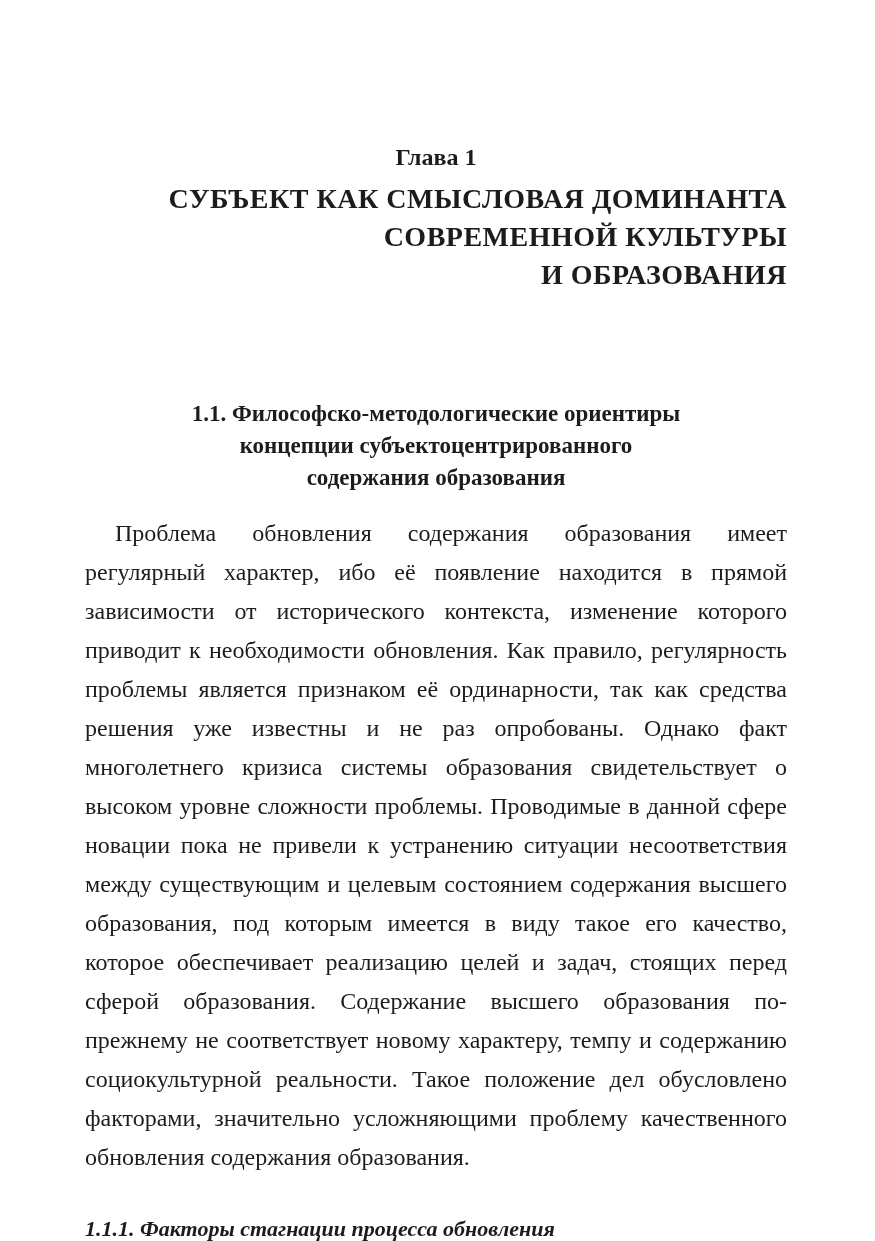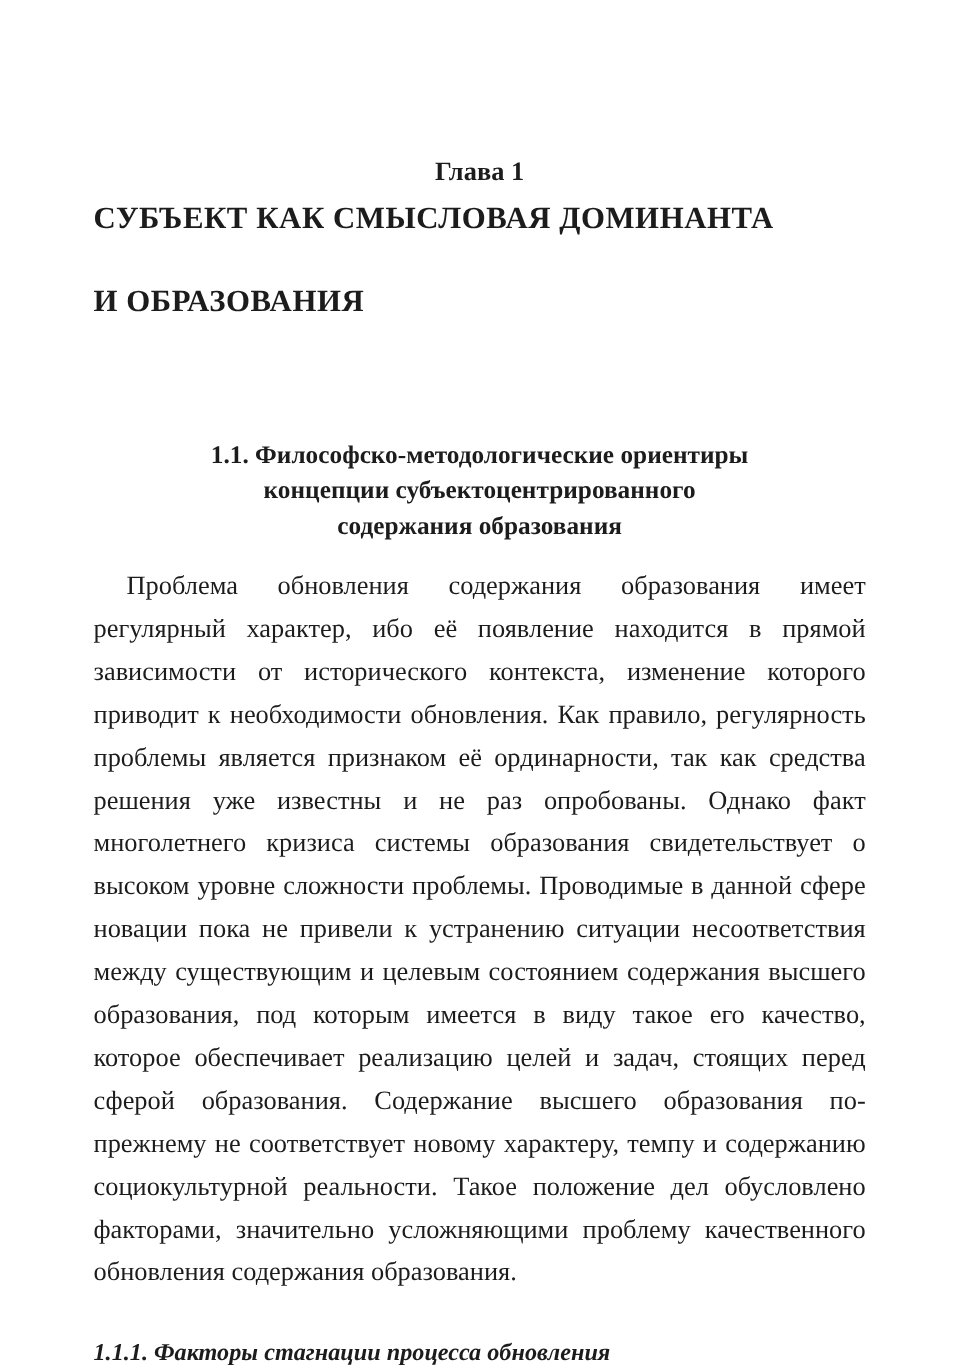--- a/index.html
+++ b/index.html
@@ -20,21 +20,21 @@
     margin-top: 32px;
   }
   .chapter-label {
     text-align: center;
     font-weight: bold;
     font-size: 24px;
     line-height: 30px;
     margin: 0;
   }
   .chapter-title {
-    text-align: left;
+    text-align: right;
     font-weight: bold;
     font-size: 28px;
     line-height: 38px;
     margin: 8px 0 0 0;
     letter-spacing: 0.5px;
   }
   .section-heading {
     text-align: center;
     font-weight: bold;
     font-size: 23px;
@@ -70,21 +70,21 @@
 </style>
 </head>
 <body>
 
 <div class="page">
 
   <h3 class="chapter-label">Глава 1</h3>
 
   <h1 class="chapter-title">
     <span>СУБЪЕКТ КАК СМЫСЛОВАЯ ДОМИНАНТА</span><br>
-    <br>
+    <span>СОВРЕМЕННОЙ КУЛЬТУРЫ</span><br>
     <span>И ОБРАЗОВАНИЯ</span>
   </h1>
 
   <h2 class="section-heading">
     <span>1.1. Философско-методологические ориентиры</span><br>
     <span>концепции субъектоцентрированного</span><br>
     <span>содержания образования</span>
   </h2>
 
   <p class="body-para">Проблема обновления содержания образования имеет регулярный характер, ибо её появление находится в прямой зависимости от исторического контекста, изменение которого приводит к необходимости обновления. Как правило, регулярность проблемы является признаком её ординарности, так как средства решения уже известны и не раз опробованы. Однако факт многолетнего кризиса системы образования свидетельствует о высоком уровне сложности проблемы. Проводимые в данной сфере новации пока не привели к устранению ситуации несоответствия между существующим и целевым состоянием содержания высшего образования, под которым имеется в виду такое его качество, которое обеспечивает реализацию целей и задач, стоящих перед сферой образования. Содержание высшего образования по-прежнему не соответствует новому характеру, темпу и содержанию социокультурной реальности. Такое положение дел обусловлено факторами, значительно усложняющими проблему качественного обновления содержания образования.</p>

